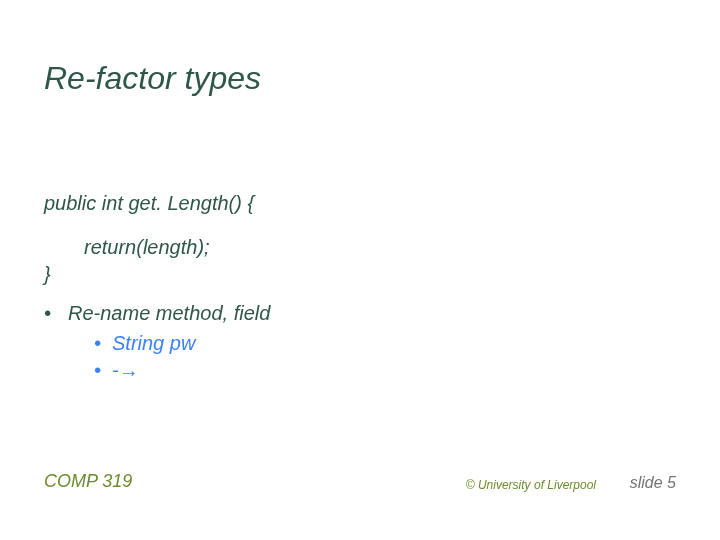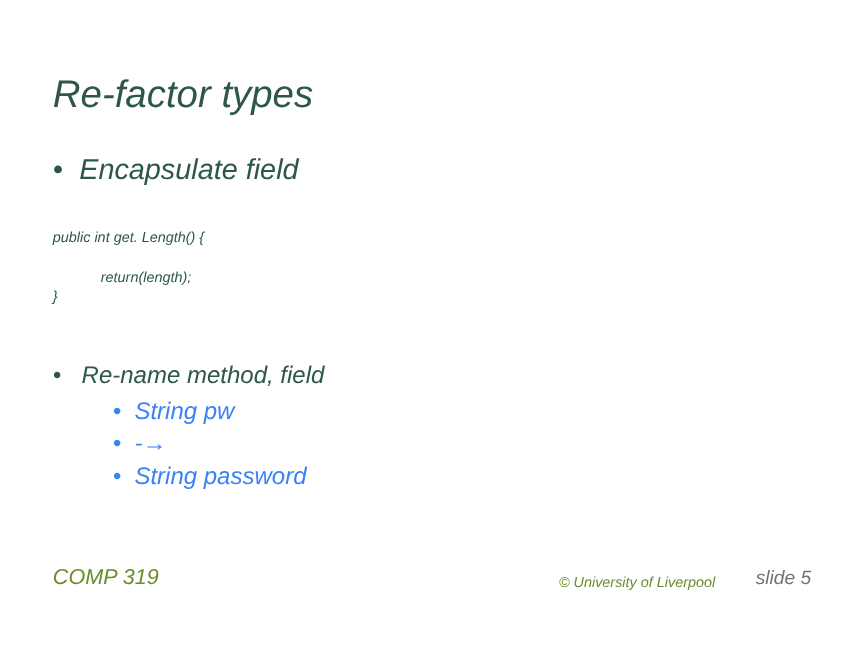--- a/index.html
+++ b/index.html
@@ -35,21 +35,21 @@
     color: #2e5749;
   }
   .bullet-item-1 .dot {
     display: inline-block;
     width: 22px;
   }
   .code-block {
     position: absolute;
     top: 190px;
     left: 44px;
-    font-size: 12px;
+    font-size: 20px;
     color: #2e5749;
     line-height: 1.35;
   }
   .code-line-1 {}
   .code-line-2 { padding-left: 40px; margin-top: 17px; }
   .code-line-3 {}
   .bullet-item-2 {
     position: absolute;
     top: 302px;
     left: 44px;
@@ -96,38 +96,34 @@
     color: #737373;
   }
 </style>
 </head>
 <body>
 
 <div class="slide">
 
   <div class="title">Re-factor types</div>
 
-  <div class="bullet-item-1">
-    <span class="dot">•</span><span>Encapsulate field</span>
-  </div>
 
   <div class="code-block">
     <div class="code-line-1">public int get. Length() {</div>
     <div class="code-line-2">return(length);</div>
     <div class="code-line-3">}</div>
   </div>
 
   <div class="bullet-item-2">
     <span class="dot">•</span><span>Re-name method, field</span>
   </div>
 
   <div class="sub-bullets">
     <div><span class="dot">•</span><span>String pw</span></div>
     <div><span class="dot">•</span><span>-→</span></div>
-    <div><span class="dot">•</span><span>String password</span></div>
   </div>
 
   <div class="footer-left">COMP 319</div>
   <div class="footer-center">© University of Liverpool</div>
   <div class="footer-right">
     <span>slide </span><span>5</span>
   </div>
 
 </div>
 

